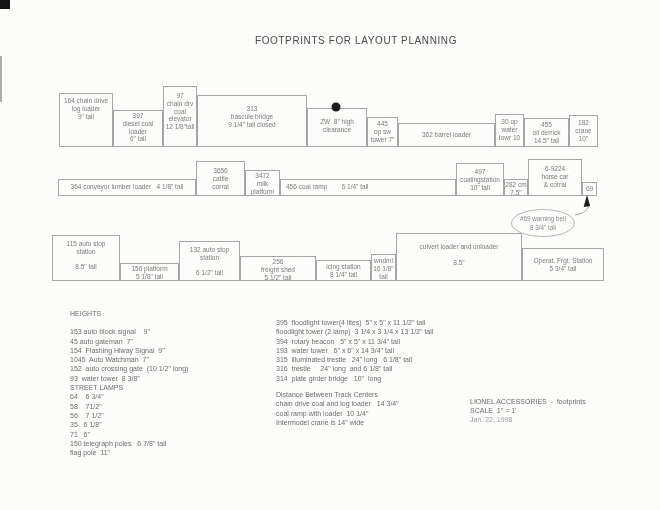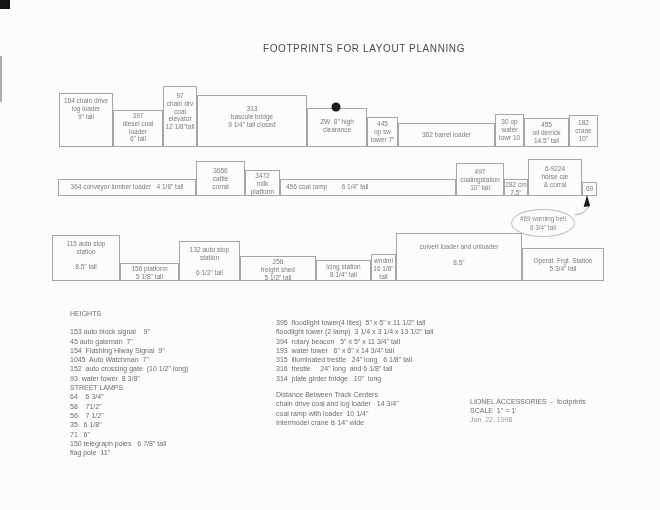--- a/index.html
+++ b/index.html
@@ -1,19 +1,19 @@
 <!DOCTYPE html>
 <html><head>
 <meta charset="utf-8">
 <style>
   html,body{margin:0;padding:0;}
   body{width:660px;height:510px;background:#efefef;}
   .page{position:relative;width:660px;height:510px;background:#fcfcfb;overflow:hidden;
         font-family:"Liberation Sans",sans-serif;}
-  .title{position:absolute;left:240px;top:35px;width:232px;margin:8px;font-size:10px;
+  .title{position:absolute;left:240px;top:35px;width:232px;margin:0;font-size:10px;
          font-weight:normal;letter-spacing:.6px;color:#4a4a4a;text-align:center;white-space:nowrap;}
   .bx{position:absolute;box-sizing:border-box;border:1px solid #a5a5a5;background:#fcfcfb;
       color:#7b7b7b;font-size:6.5px;text-align:center;overflow:hidden;}
   .bx-line{line-height:7.8px;min-height:7.8px;white-space:pre;}
   .bx.al-left{text-align:left;padding-left:5px;}
   .list{position:absolute;color:#6d6d6d;font-size:7px;}
   .ls-line{line-height:9.3px;min-height:9.3px;white-space:pre;}
   .list .hdr{line-height:9.3px;margin-bottom:9px;white-space:pre;}
   .footer-line{line-height:9px;white-space:pre;}
   .footer-light{color:#9d9d9d;}

